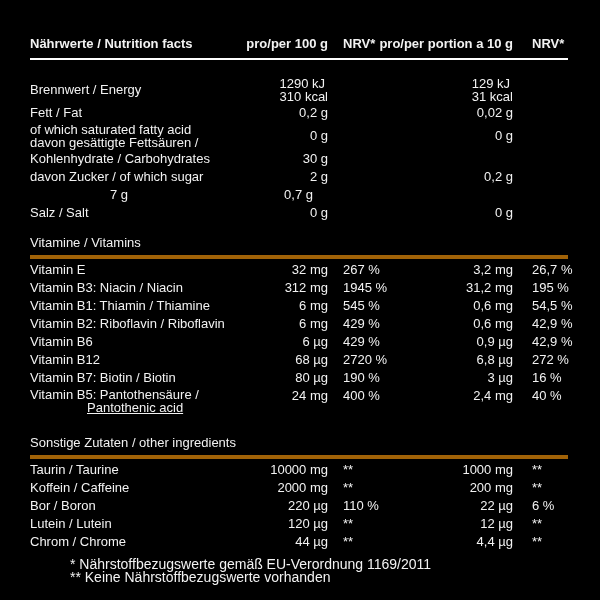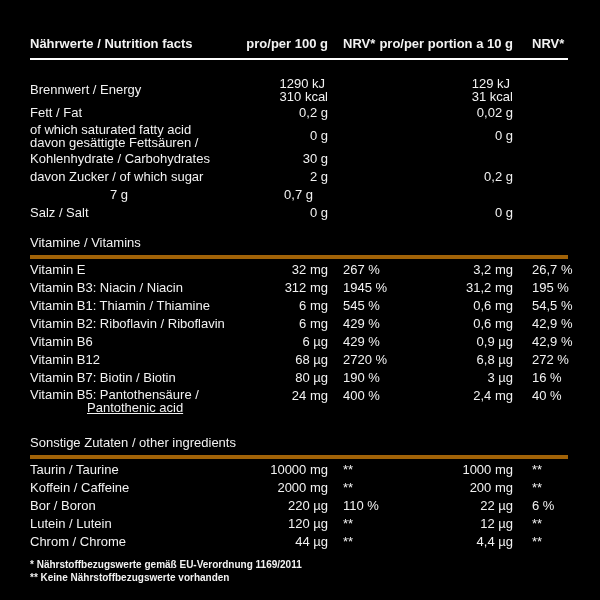--- a/index.html
+++ b/index.html
@@ -40,21 +40,21 @@
   .section1 { margin-top:16px; }
   .section { }
   .stitle {
     font-weight:normal; line-height:16px;
     border-bottom:4px solid #a16207; padding-bottom:4px; margin-bottom:2px;
   }
   #sec-vitamins { margin-top:13px; }
   #sec-other { margin-top:20px; }
 
   
-  .footnotes { margin-top:7px; font-size:10px; font-weight:bold; line-height:13px; }
+  .footnotes { margin-top:7px; font-size:14px; font-weight:normal; line-height:13px;margin-left:40px; }
 </style>
 </head>
 <body>
 
 <div class="page">
 
   <div class="hrow">
     <div class="c lbl"><span>Nährwerte / Nutrition facts</span></div>
     <div class="c v100">
         <span>pro/per 100 g</span>

